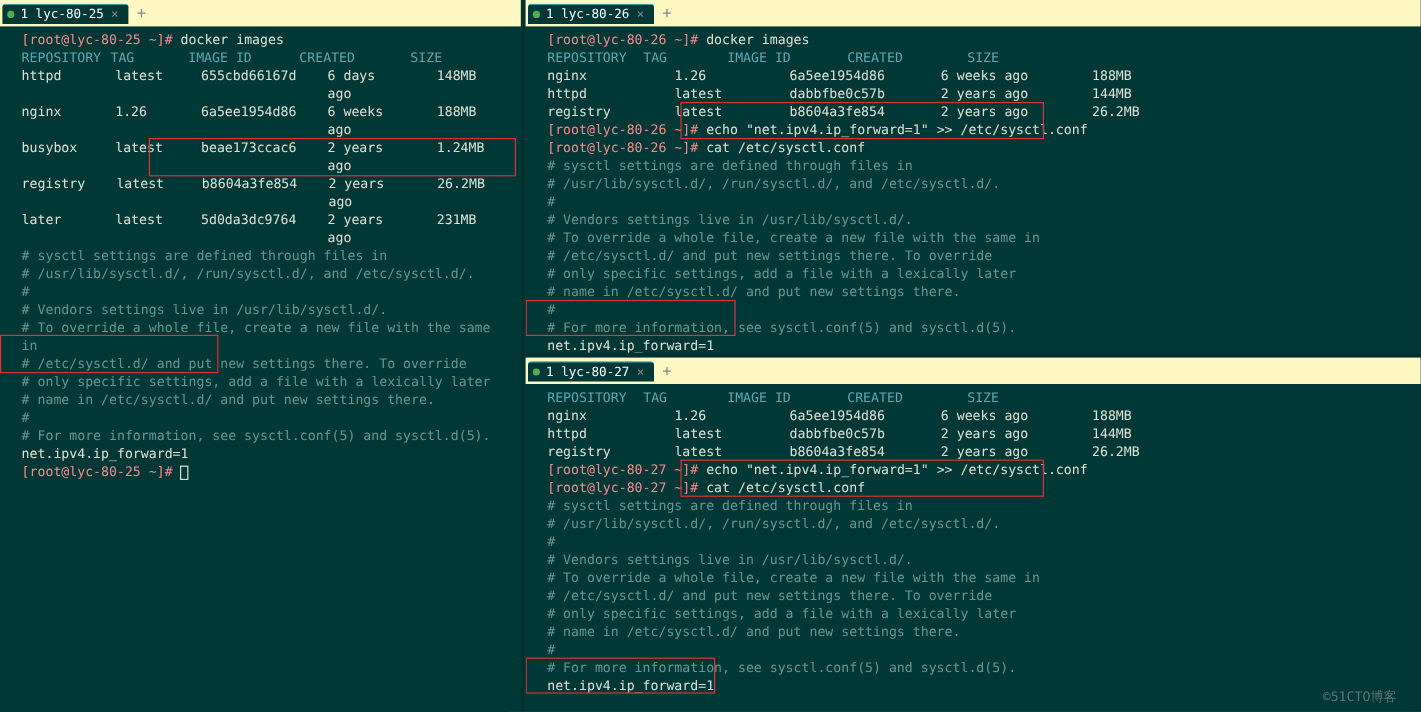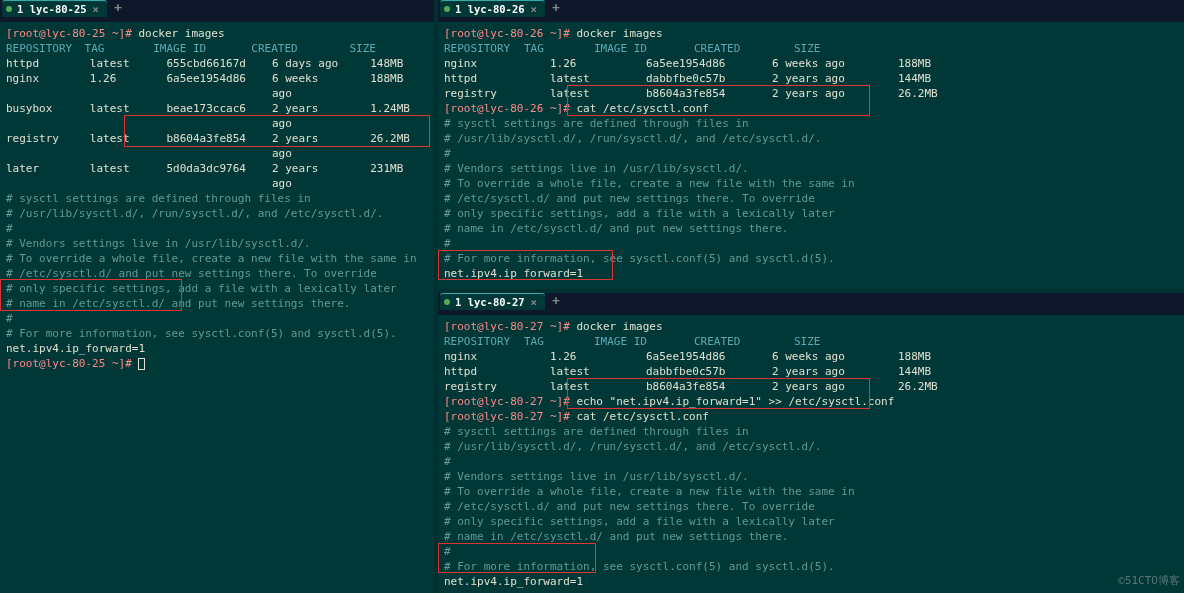--- a/index.html
+++ b/index.html
@@ -3,37 +3,37 @@
 <meta charset="utf-8">
 <style>
 * { margin:0; padding:0; box-sizing:border-box; }
 body { background:#1a4040; font-family:Consolas,monospace; font-size:11px; overflow:hidden; width:1184px; height:593px; position:relative; }
 .layout { display:flex; width:100%; height:100%; }
 .left-pane { width:438px; height:100%; border-right:4px solid #003030; }
 .right-pane { flex:1; display:flex; flex-direction:column; }
 .top-right { height:298px; border-bottom:4px solid #003030; }
 .bot-right { flex:1; }
 .pane { background:#003838; height:100%; display:flex; flex-direction:column; }
-.tab-bar { background:#0f172a; height:22px; display:flex; align-items:flex-start; padding:0 2px; font-size:10.5px;font-weight:bold; }
+.tab-bar { background:#fef9c3; height:22px; display:flex; align-items:center; padding:0 2px; font-size:10.5px; }
 .tab { display:flex; align-items:center; padding:2px 8px 2px 4px; background:#1a4a4a; color:#6ac; border-radius:3px 3px 0 0; margin-right:2px; cursor:pointer; }
 .tab.active { background:#003838; color:#fff; border-top:1px solid #3aa; }
 .dot { width:6px; height:6px; border-radius:50%; background:#5a5; margin-right:5px; }
 .tab-close { margin-left:6px; color:#888; }
 .tab-add { color:#888; padding:0 5px; cursor:pointer; font-size:13px; }
-.term { flex:1; padding:4px 6px; line-height:15px; color:#e0e0d0; overflow:hidden; position:relative; }
+.term { flex:1; padding:4px 18px; line-height:15px; color:#e0e0d0; overflow:hidden; position:relative; }
 .prompt-root { color:#ff8888; }
 .cmd { color:#e0e0d0; }
 .hdr-row { color:#5aaab5; display:flex; }
 .data-row { color:#e0e0d0; display:flex;gap:26px; }
 .c1{width:80px}.c2{width:70px}.c3{width:100px}.c4{width:100px}.c5{width:80px}
 .comment { color:#649890; }
 .redbox { border:1.5px solid #dd3333; position:absolute; background:transparent; pointer-events:none; }
 .hl { background:#5fbf00; color:#003030; }
 .cursor2 { display:inline-block; width:7px; height:12px; border:1px solid #e0e0d0; vertical-align:middle; }
-.watermark { position:absolute; right:4px; bottom:5px; color:#5a7575; font-size:11px; }
+.watermark { position:absolute; right:20px; bottom:5px; color:#5a7575; font-size:11px; }
 </style>
 </head>
 <body>
 
 <div class="layout">
   <div class="left-pane">
     <div class="pane">
       <div class="tab-bar">
         <div class="tab active">
             <span class="dot"></span>
@@ -137,20 +137,21 @@
               <span class="c4">2 years ago</span>
               <span class="c5">144MB</span>
             </div>
           <div class="data-row">
               <span class="c1">registry</span>
               <span class="c2">latest</span>
               <span class="c3">b8604a3fe854</span>
               <span class="c4">2 years ago</span>
               <span class="c5">26.2MB</span>
             </div>
+          <div><span class="prompt-root">[root@lyc-80-26 ~]#</span> <span class="cmd">echo "net.ipv4.ip_forward=1" &gt;&gt; /etc/sysctl.conf</span></div>
           <div><span class="prompt-root">[root@lyc-80-26 ~]#</span> <span class="cmd">cat /etc/sysctl.conf</span></div>
           <div class="comment"># sysctl settings are defined through files in</div>
           <div class="comment"># /usr/lib/sysctl.d/, /run/sysctl.d/, and /etc/sysctl.d/.</div>
           <div class="comment">#</div>
           <div class="comment"># Vendors settings live in /usr/lib/sysctl.d/.</div>
           <div class="comment"># To override a whole file, create a new file with the same in</div>
           <div class="comment"># /etc/sysctl.d/ and put new settings there. To override</div>
           <div class="comment"># only specific settings, add a file with a lexically later</div>
           <div class="comment"># name in /etc/sysctl.d/ and put new settings there.</div>
           <div class="comment">#</div>
@@ -166,21 +167,20 @@
       <div class="pane">
         <div class="tab-bar">
           <div class="tab active">
               <span class="dot"></span>
               <span>1 lyc-80-27</span>
               <span class="tab-close">×</span>
             </div>
           <span class="tab-add">+</span>
         </div>
         <div class="term">
-          <div><span class="prompt-root">[root@lyc-80-27 ~]#</span> <span class="cmd">docker images</span></div>
           <div class="hdr-row">
               <span class="c1">REPOSITORY</span>
               <span class="c2">TAG</span>
               <span class="c3">IMAGE ID</span>
               <span class="c4">CREATED</span>
               <span class="c5">SIZE</span>
             </div>
           <div class="data-row">
               <span class="c1">nginx</span>
               <span class="c2">1.26</span>

